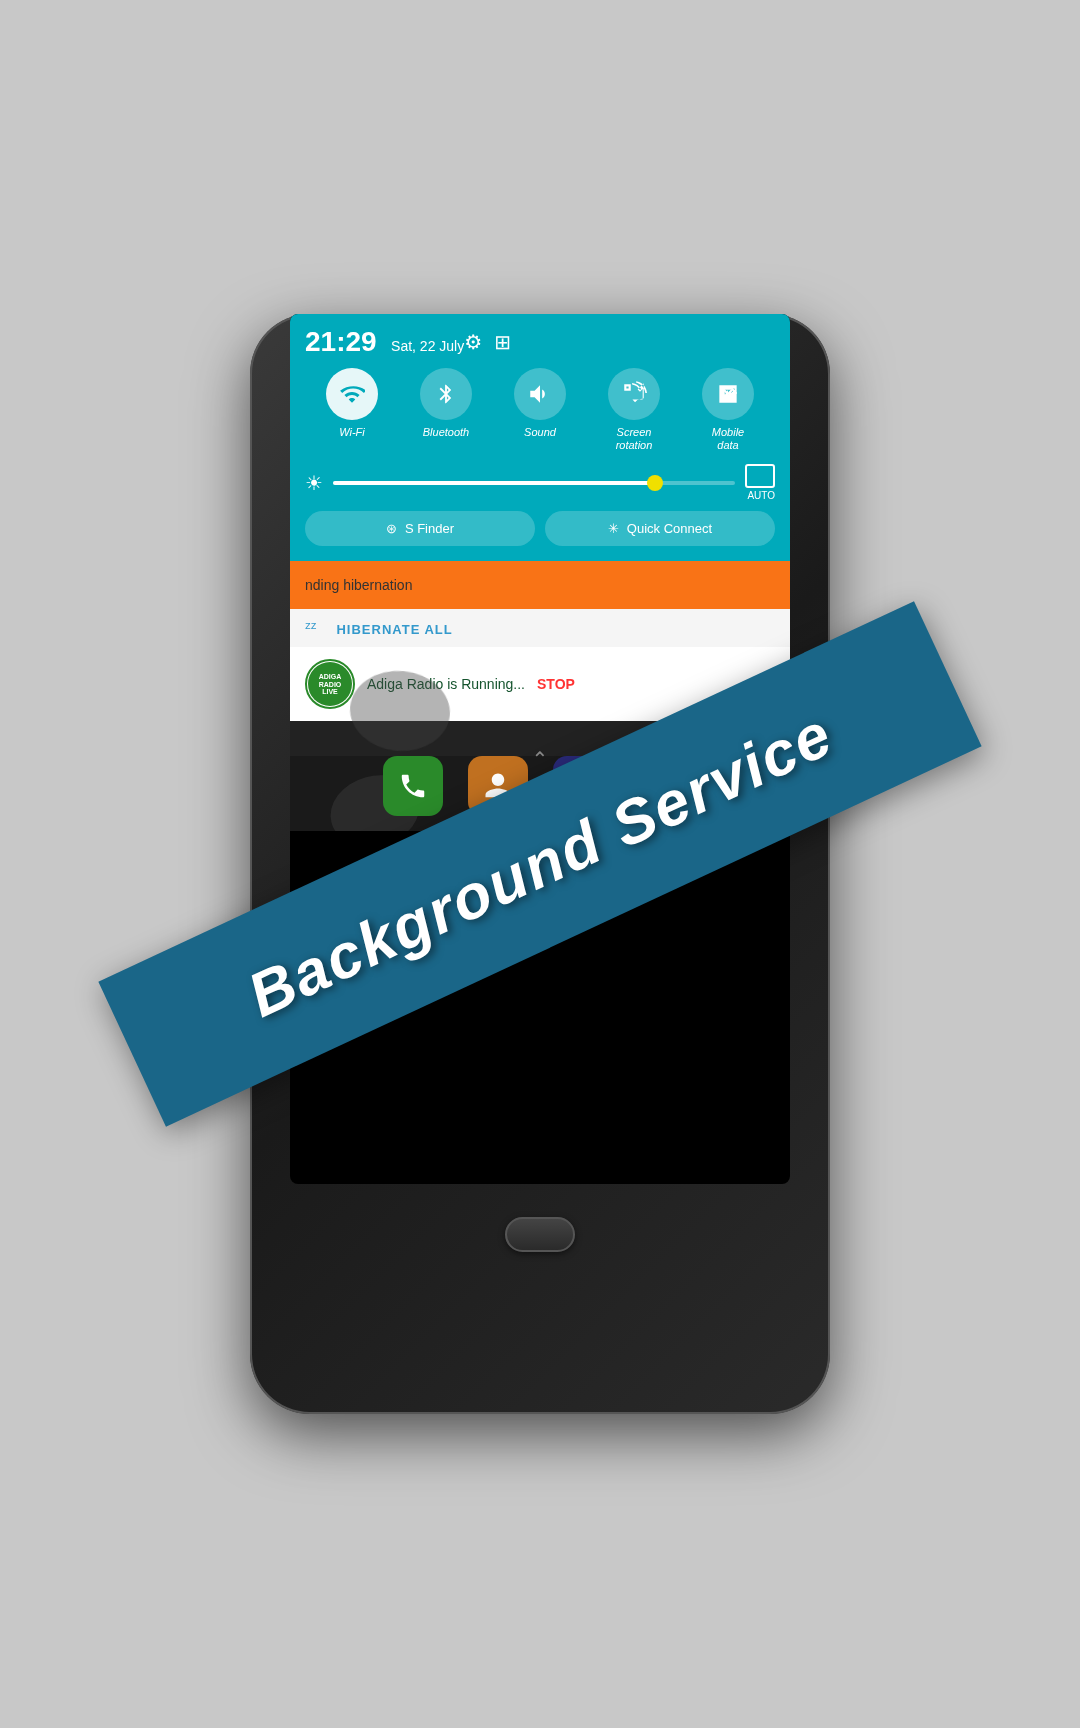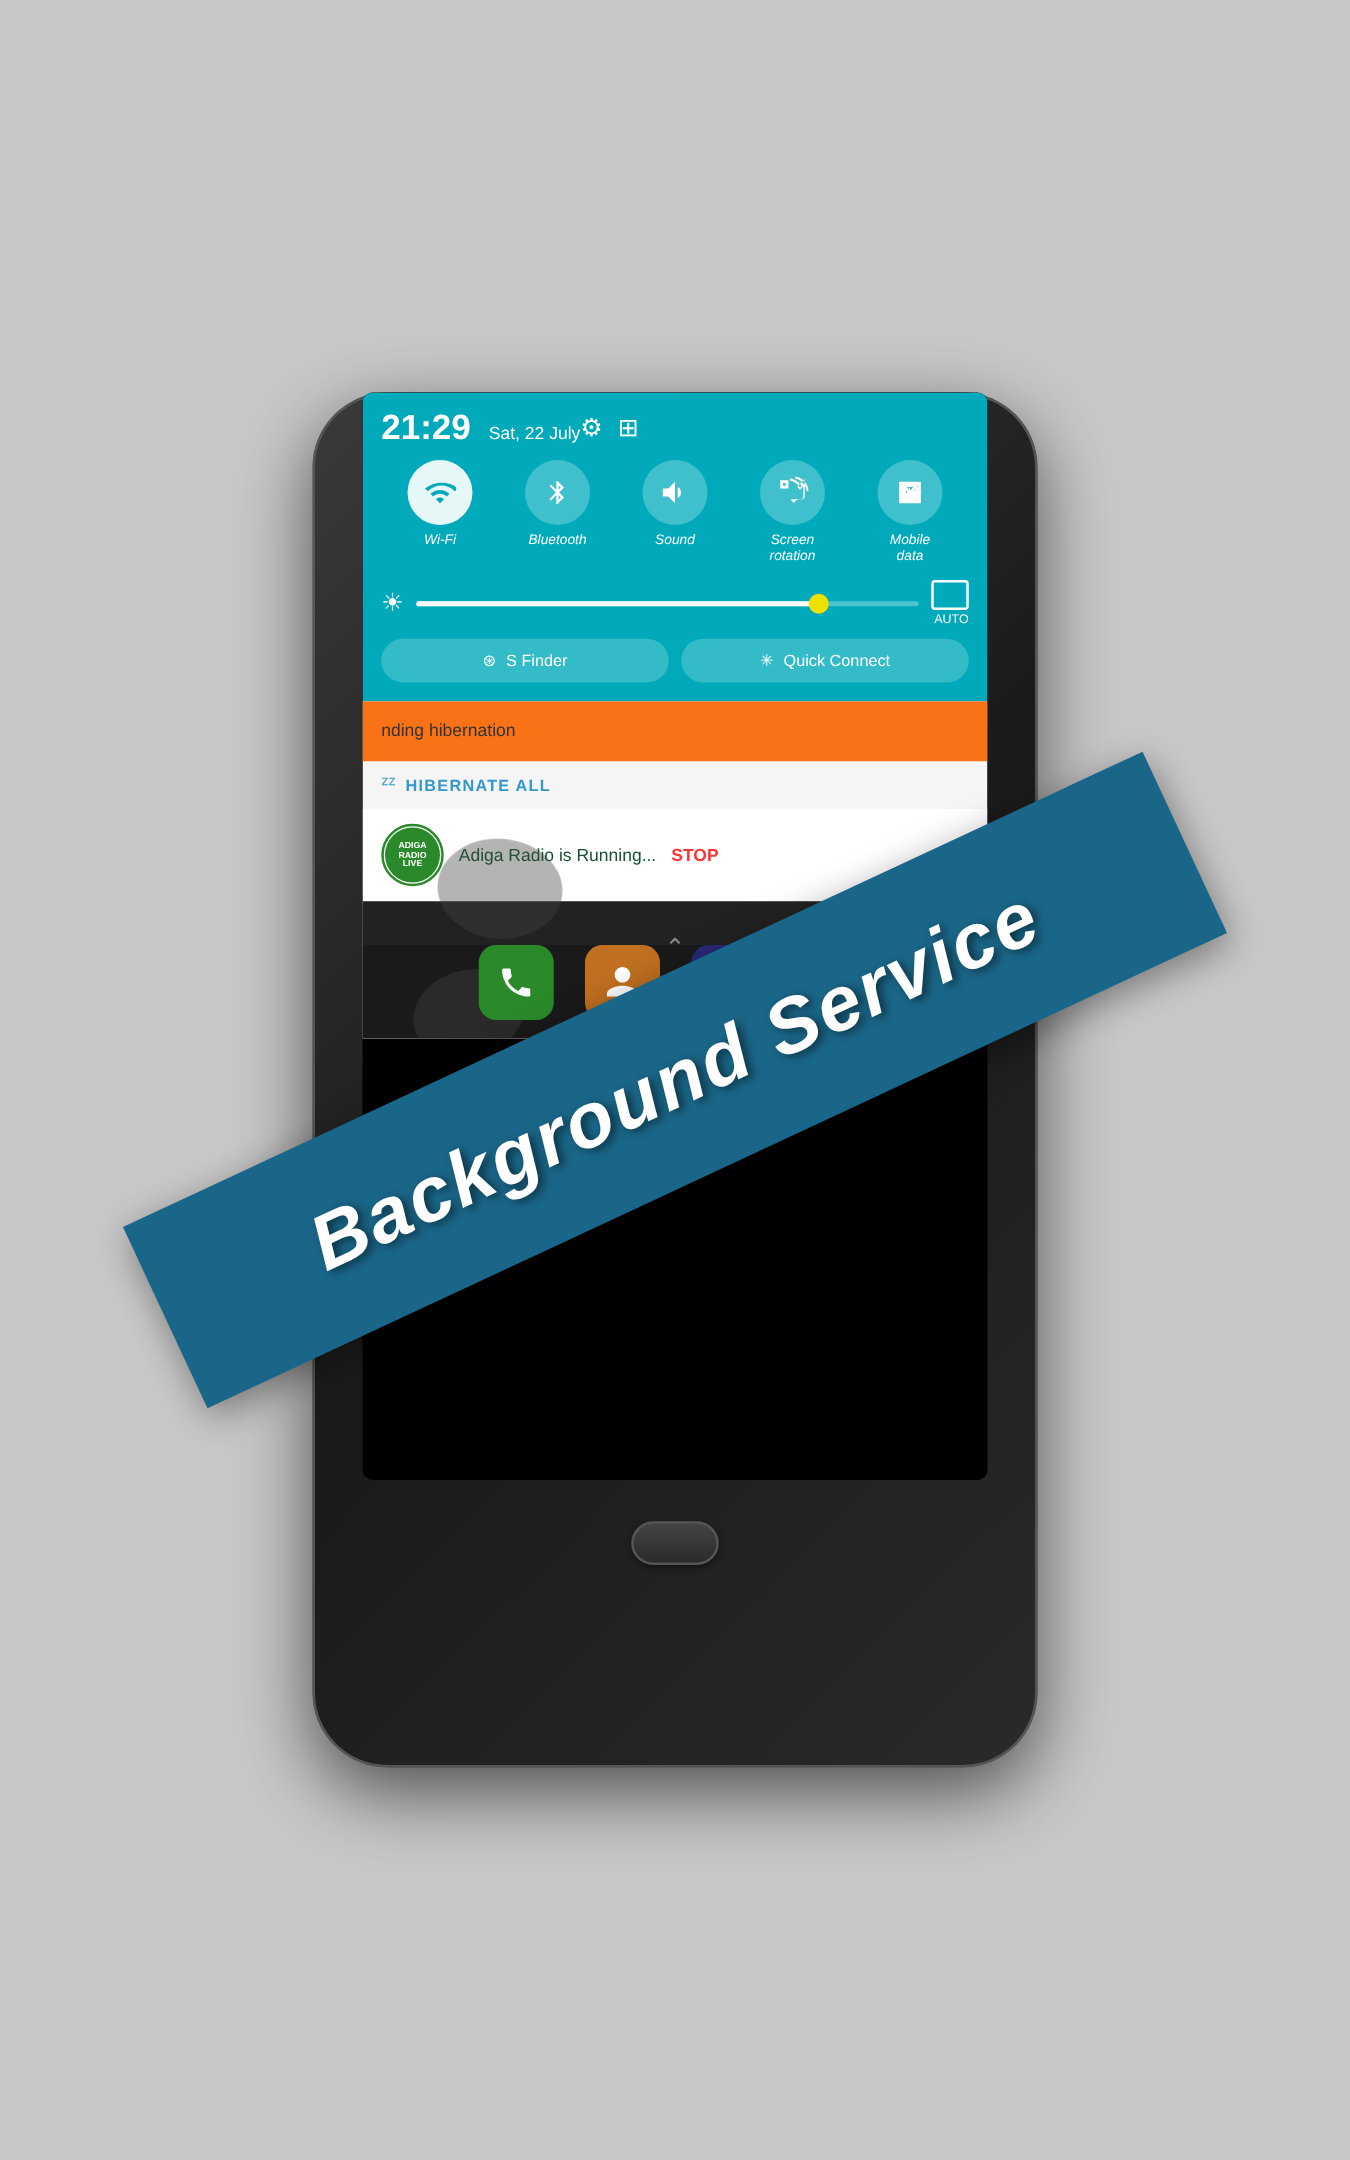--- a/index.html
+++ b/index.html
@@ -248,22 +248,22 @@
     }
 
     .notif-title {
       font-size: 14px;
       color: #333;
       margin-bottom: 8px;
     }
 
     .hibernate-row {
       display: flex;
-      align-items: center;
-      gap: 8px;
+      align-items: flex-end;
+      gap: 20px;
       padding: 8px 15px;
     }
 
     .hibernate-text {
       color: #3399cc;
       font-size: 13px;
       font-weight: bold;
       letter-spacing: 1px;
     }
 

